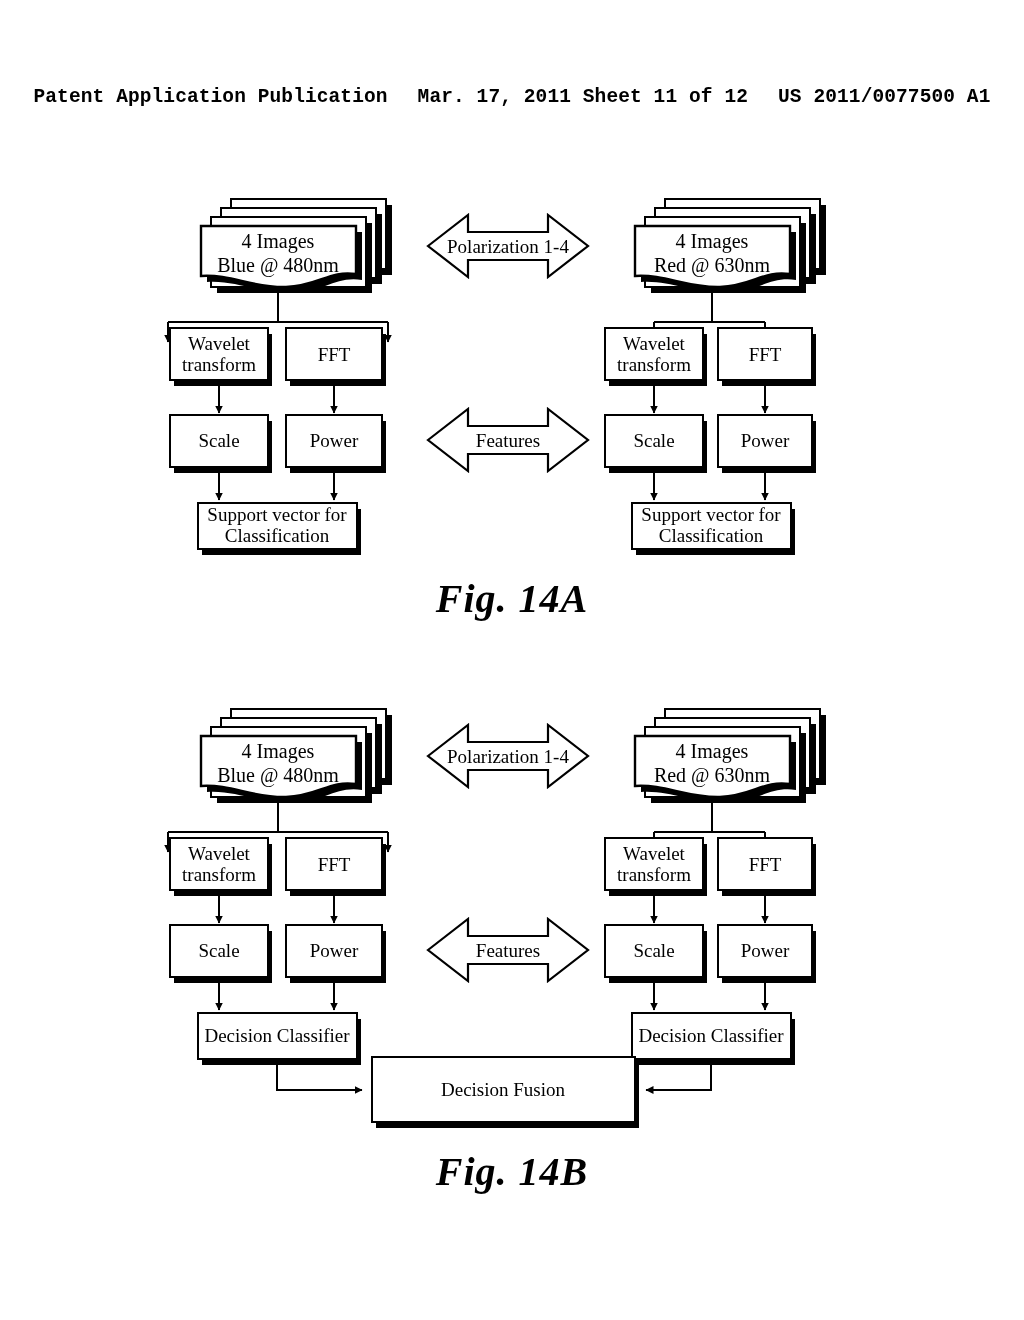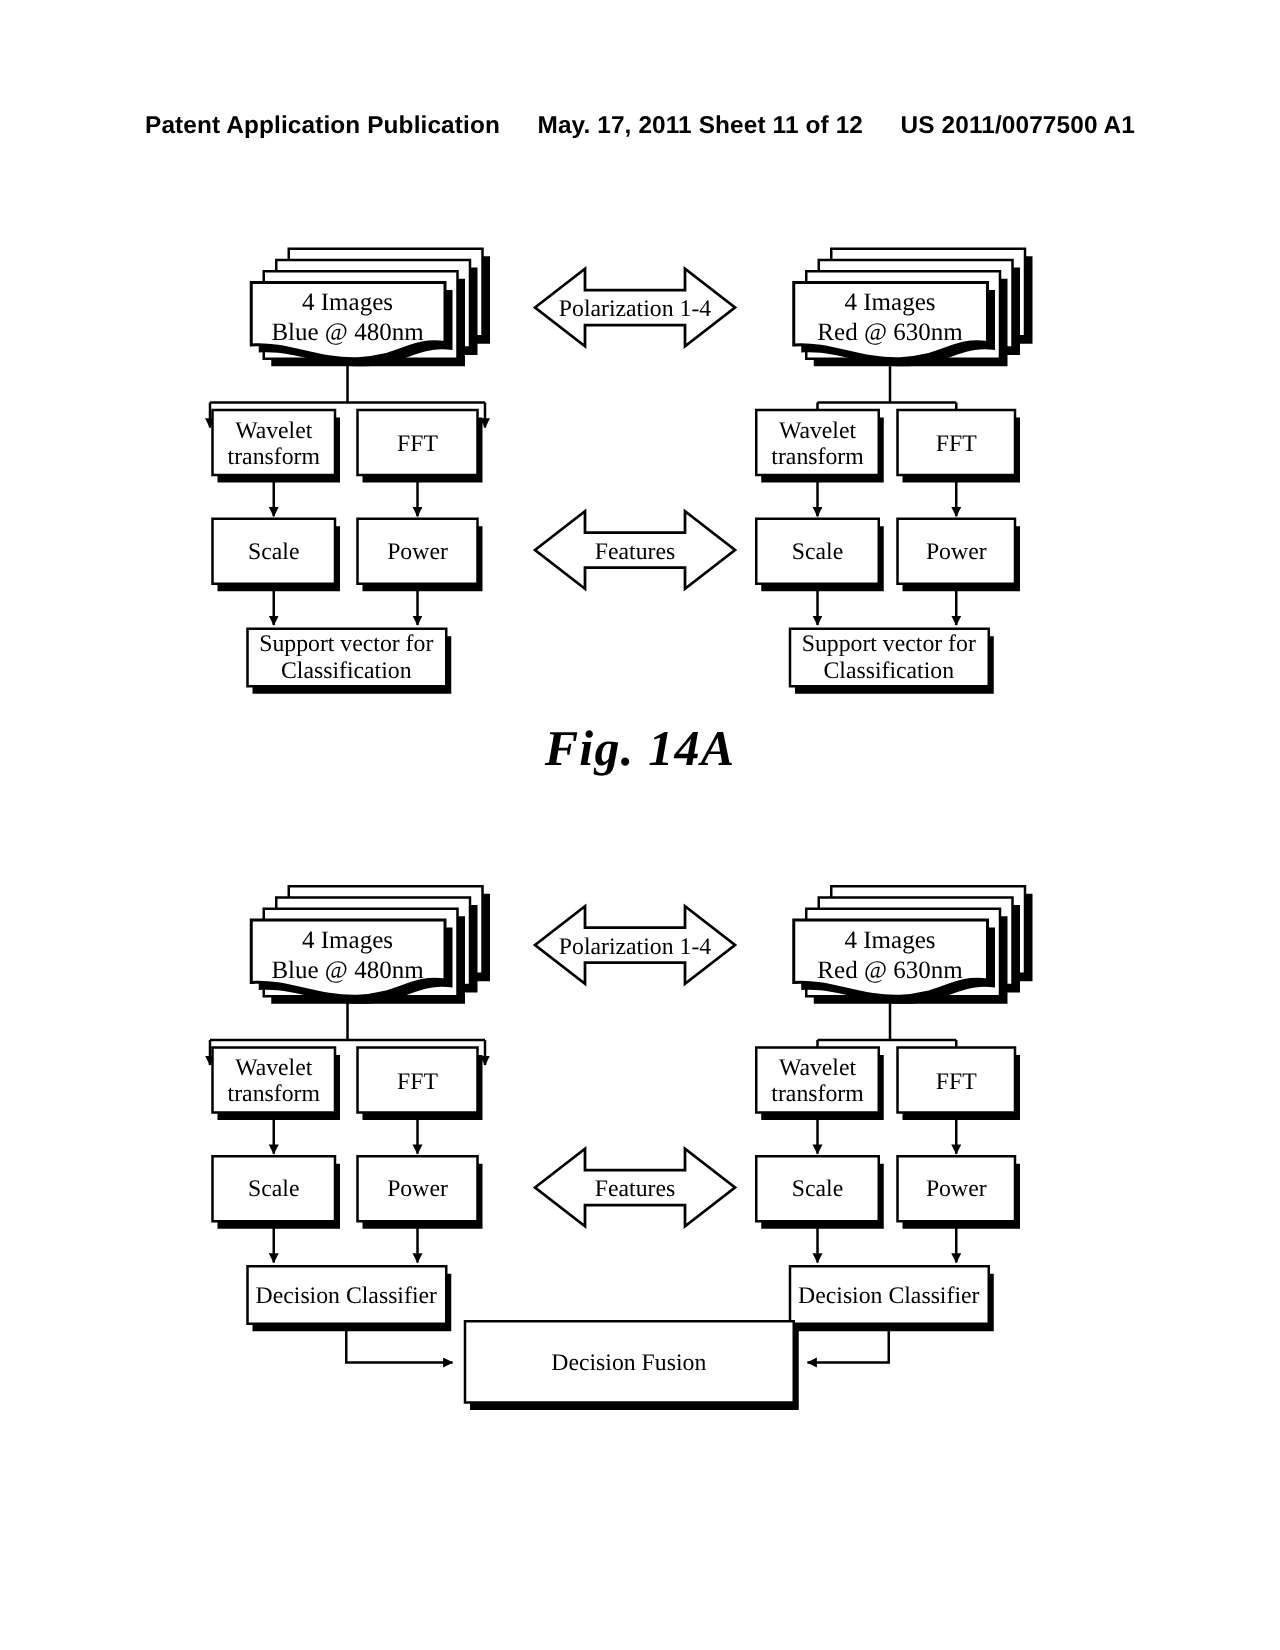--- a/index.html
+++ b/index.html
@@ -25,22 +25,22 @@
   
   #page-header {
     position: absolute;
     top: 86px;
     left: 0;
     width: 1024px;
     height: 26px;
     display: flex;
     flex-direction: row;
     justify-content: center;
-    align-items: flex-end;
-    font-family: Liberation Sans, sans-serif;
+    align-items: flex-start;
+    font-family: Liberation Mono, monospace;
     font-weight: bold;
     font-size: 19.5px;
     letter-spacing: 0.1px;
     white-space: nowrap;
   }
   #page-header .hdr-left   { margin-right: 30px; }
   #page-header .hdr-mid    { margin-right: 30px; }
   #page-header .hdr-right  { }
 
   
@@ -74,21 +74,21 @@
   .stack-label  { font-size: 20px; }
   .arrow-label  { font-size: 19px; }
 </style>
 </head>
 <body>
 
 <div id="page">
 
   <div id="page-header">
     <span class="hdr-left">Patent Application Publication</span>
-    <span class="hdr-mid">May. 17, 2011  Sheet 11 of 12</span>
+    <span class="hdr-mid">Mar. 17, 2011  Sheet 11 of 12</span>
     <span class="hdr-right">US 2011/0077500 A1</span>
   </div>
 
   <svg id="fig-14a-diagram" class="diagram" width="1024" height="390" viewBox="0 0 1024 390">
     <defs>
       <marker id="arrowA" markerWidth="9" markerHeight="9" refX="7.5" refY="4" orient="auto" markerUnits="userSpaceOnUse">
         <path d="M0,0 L8,4 L0,8 z" fill="#000"></path>
       </marker>
     </defs>
 
@@ -421,14 +421,15 @@
       <rect x="372" y="367" width="263" height="65" fill="#fff" stroke="#000" stroke-width="2"></rect>
       <text class="box-label" x="503" y="406" text-anchor="middle">Decision Fusion</text>
     </g>
 
     <g fill="none" stroke="#000" stroke-width="2">
       <path d="M277,369 L277,400 L362,400" marker-end="url(#arrowB)"></path>
       <path d="M711,369 L711,400 L646,400" marker-end="url(#arrowB)"></path>
     </g>
   </svg>
 
+  <div class="fig-caption" id="fig-14b-caption">Fig. 14B</div>
 
 </div>
 
 </body></html>

